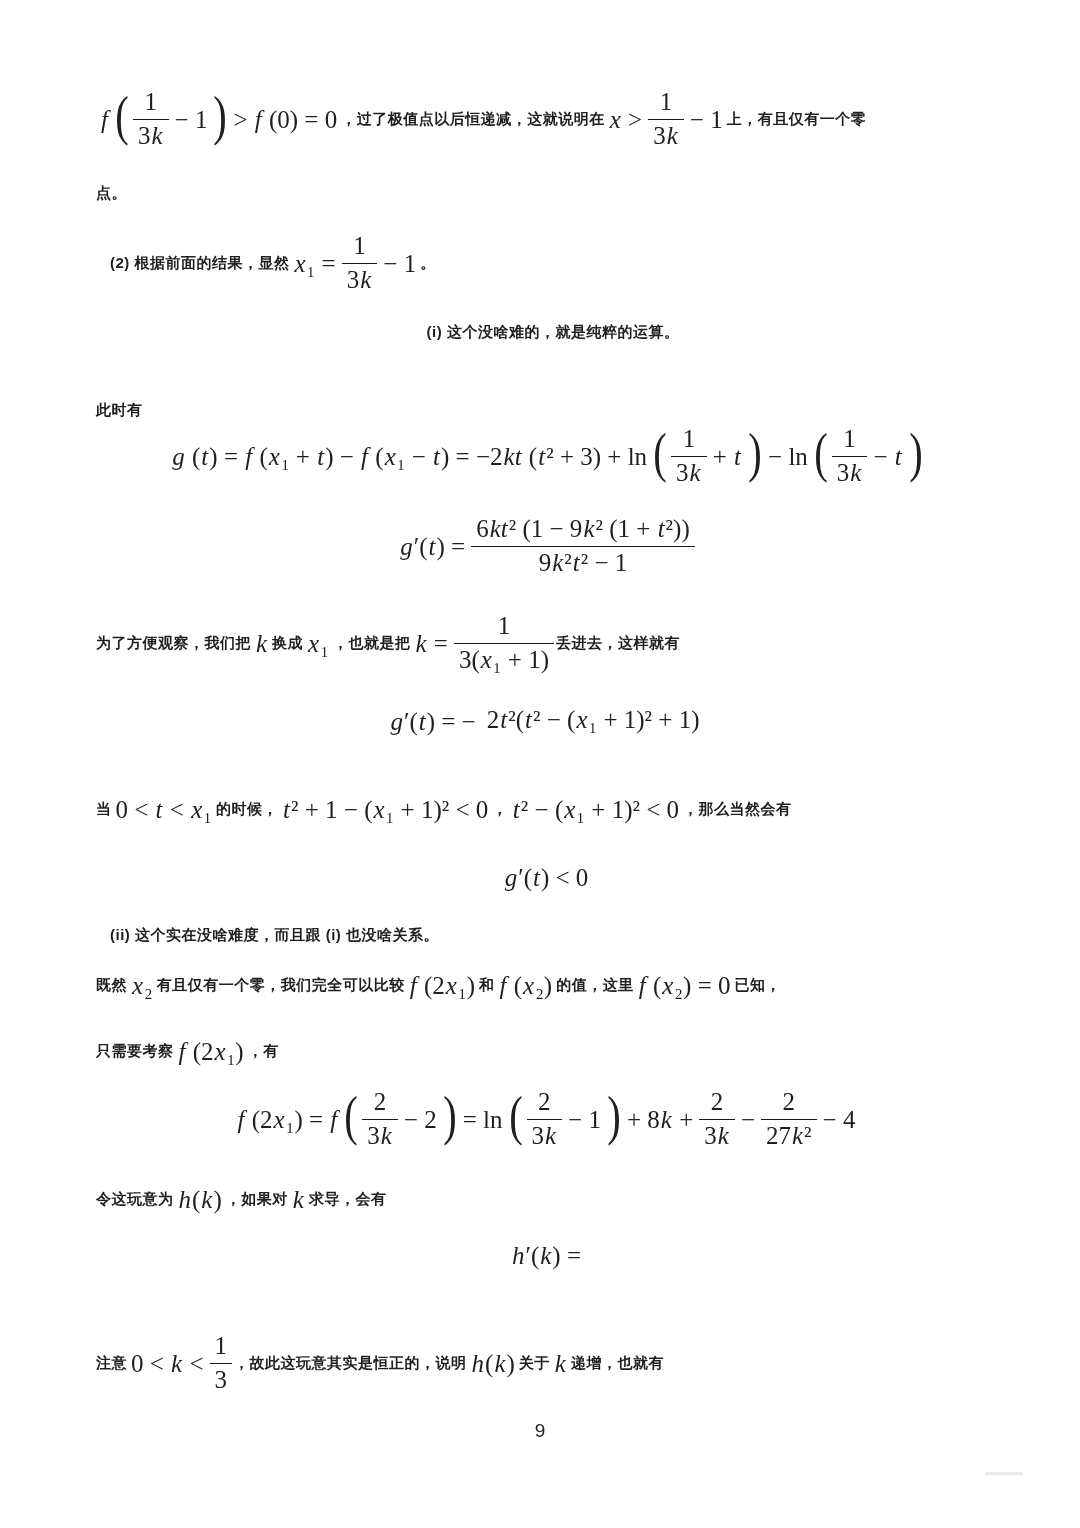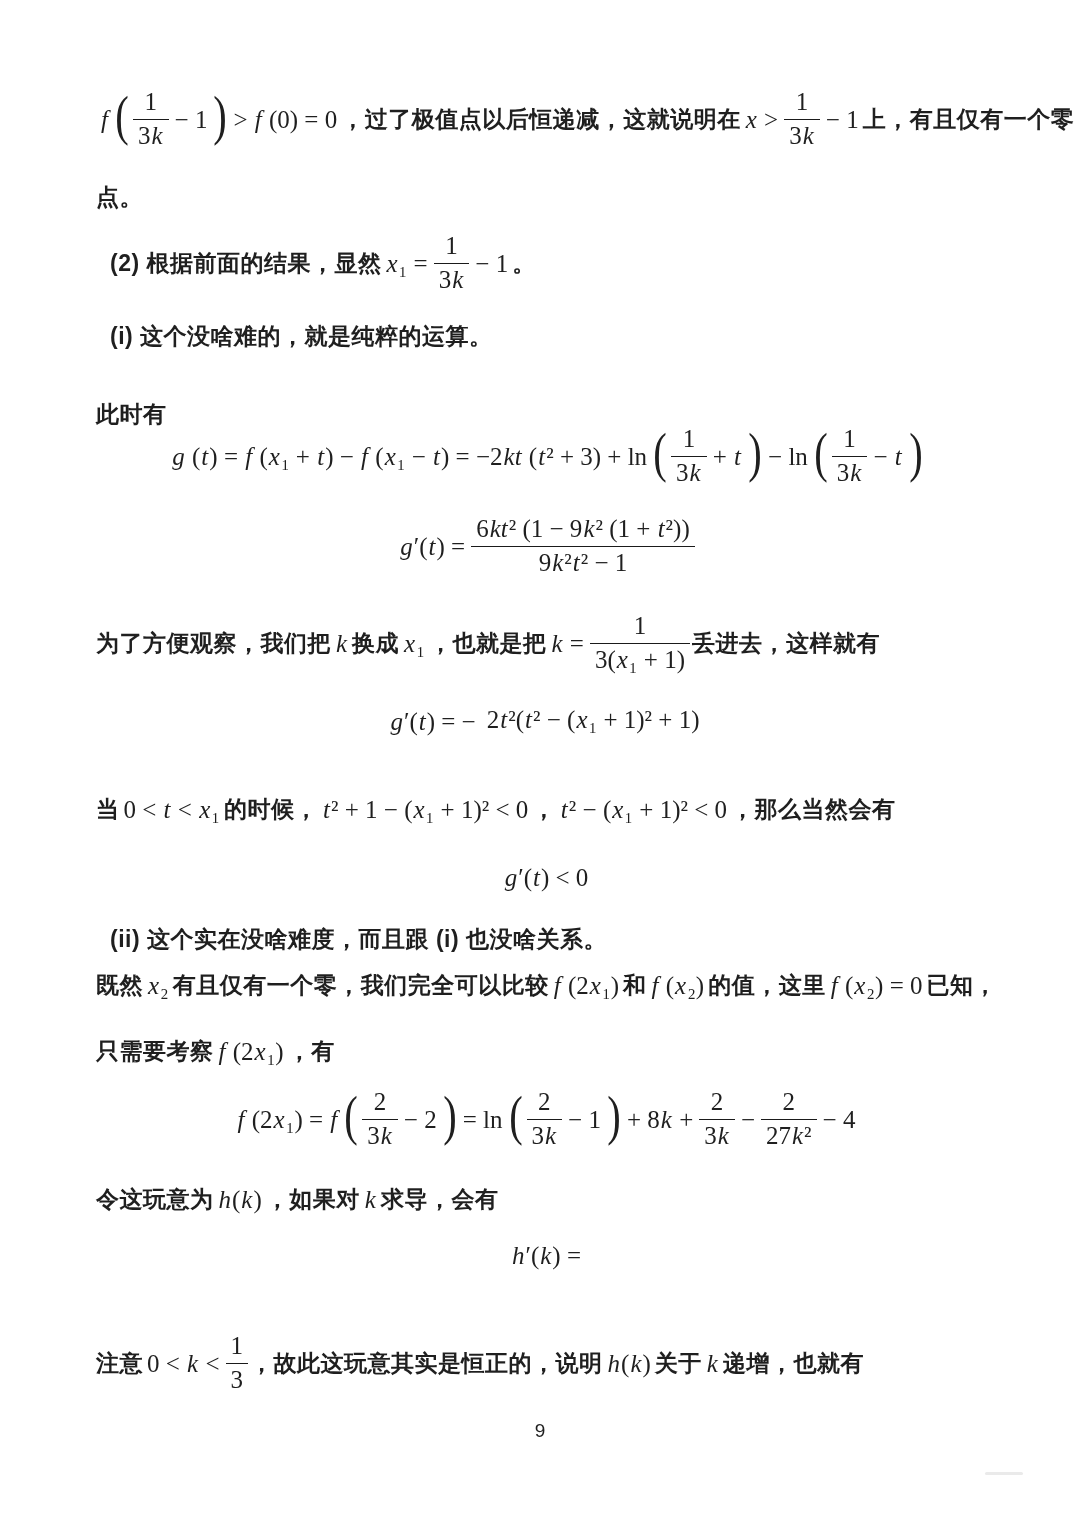--- a/index.html
+++ b/index.html
@@ -14,21 +14,21 @@
   .block{
     position:absolute;
     left:96px;
     right:84px;
     white-space:nowrap;
     line-height:1.25;
   }
   .block.indent{padding-left:14px;}
   .block.eq{text-align:center;}
   .cn{
-    font-size:23px;
+    font-size:15px;
     font-weight:600;
     letter-spacing:0.5px;
     font-family:"Liberation Sans", sans-serif;
     vertical-align:middle;
   }
   .math{
     font-size:25px;
     font-family:"Liberation Serif","DejaVu Serif", serif;
     vertical-align:middle;
     padding:0 4px;
@@ -74,21 +74,21 @@
   }
 </style>
 </head>
 <body>
 
 <div class="page">
   <div>
       <div class="block par" style="top: 88px;"><span class="math"><i>f</i></span><span class="bigp">(</span><span class="frac"><span class="num"><span class="math">1</span></span><span class="den"><span class="math">3<i>k</i></span></span></span><span class="math">− 1</span><span class="bigp">)</span><span class="math">&gt; <i>f</i> (0) = 0</span><span class="cn">，过了极值点以后恒递减，这就说明在</span><span class="math"><i>x</i> &gt;</span><span class="frac"><span class="num"><span class="math">1</span></span><span class="den"><span class="math">3<i>k</i></span></span></span><span class="math">− 1</span><span class="cn">上，有且仅有一个零</span></div>
       <div class="block par" style="top: 183px;"><span class="cn">点。</span></div>
       <div class="block par indent" style="top: 232px;"><span class="cn">(2) 根据前面的结果，显然</span><span class="math"><i>x</i>₁ =</span><span class="frac"><span class="num"><span class="math">1</span></span><span class="den"><span class="math">3<i>k</i></span></span></span><span class="math">− 1</span><span class="cn">。</span></div>
-      <div class="block par indent" style="top: 322px;"><span class="cn">(i) 这个没啥难的，就是纯粹的运算。</span></div>
+      <div class="block par indent" style="top: 322px; text-align: center;"><span class="cn">(i) 这个没啥难的，就是纯粹的运算。</span></div>
       <div class="block par" style="top: 400px;"><span class="cn">此时有</span></div>
       <div class="block eq" style="top: 425px;"><span class="math"><i>g</i> (<i>t</i>) = <i>f</i> (<i>x</i>₁ + <i>t</i>) − <i>f</i> (<i>x</i>₁ − <i>t</i>) = −2<i>kt</i> (<i>t</i>² + 3) + <span class="rm">ln</span></span><span class="bigp">(</span><span class="frac"><span class="num"><span class="math">1</span></span><span class="den"><span class="math">3<i>k</i></span></span></span><span class="math">+ <i>t</i></span><span class="bigp">)</span><span class="math">− <span class="rm">ln</span></span><span class="bigp">(</span><span class="frac"><span class="num"><span class="math">1</span></span><span class="den"><span class="math">3<i>k</i></span></span></span><span class="math">− <i>t</i></span><span class="bigp">)</span></div>
       <div class="block eq" style="top: 515px;"><span class="math"><i>g</i>′(<i>t</i>) =</span><span class="frac"><span class="num"><span class="math">6<i>kt</i>² (1 − 9<i>k</i>² (1 + <i>t</i>²))</span></span><span class="den"><span class="math">9<i>k</i>²<i>t</i>² − 1</span></span></span></div>
       <div class="block par" style="top: 612px;"><span class="cn">为了方便观察，我们把</span><span class="math"><i>k</i></span><span class="cn">换成</span><span class="math"><i>x</i>₁</span><span class="cn">，也就是把</span><span class="math"><i>k</i> =</span><span class="frac"><span class="num"><span class="math">1</span></span><span class="den"><span class="math">3(<i>x</i>₁ + 1)</span></span></span><span class="cn">丢进去，这样就有</span></div>
       <div class="block eq" style="top: 706px;"><span class="math"><i>g</i>′(<i>t</i>) = −</span><span class="frac"><span class="num"><span class="math">2<i>t</i>²(<i>t</i>² − (<i>x</i>₁ + 1)² + 1)</span></span></span></div>
       <div class="block par" style="top: 794px;"><span class="cn">当</span><span class="math">0 &lt; <i>t</i> &lt; <i>x</i>₁</span><span class="cn">的时候，</span><span class="math"><i>t</i>² + 1 − (<i>x</i>₁ + 1)² &lt; 0</span><span class="cn">，</span><span class="math"><i>t</i>² − (<i>x</i>₁ + 1)² &lt; 0</span><span class="cn">，那么当然会有</span></div>
       <div class="block eq" style="top: 862px;"><span class="math"><i>g</i>′(<i>t</i>) &lt; 0</span></div>
       <div class="block par indent" style="top: 925px;"><span class="cn">(ii) 这个实在没啥难度，而且跟 (i) 也没啥关系。</span></div>
       <div class="block par" style="top: 970px;"><span class="cn">既然</span><span class="math"><i>x</i>₂</span><span class="cn">有且仅有一个零，我们完全可以比较</span><span class="math"><i>f</i> (2<i>x</i>₁)</span><span class="cn">和</span><span class="math"><i>f</i> (<i>x</i>₂)</span><span class="cn">的值，这里</span><span class="math"><i>f</i> (<i>x</i>₂) = 0</span><span class="cn">已知，</span></div>
       <div class="block par" style="top: 1036px;"><span class="cn">只需要考察</span><span class="math"><i>f</i> (2<i>x</i>₁)</span><span class="cn">，有</span></div>

